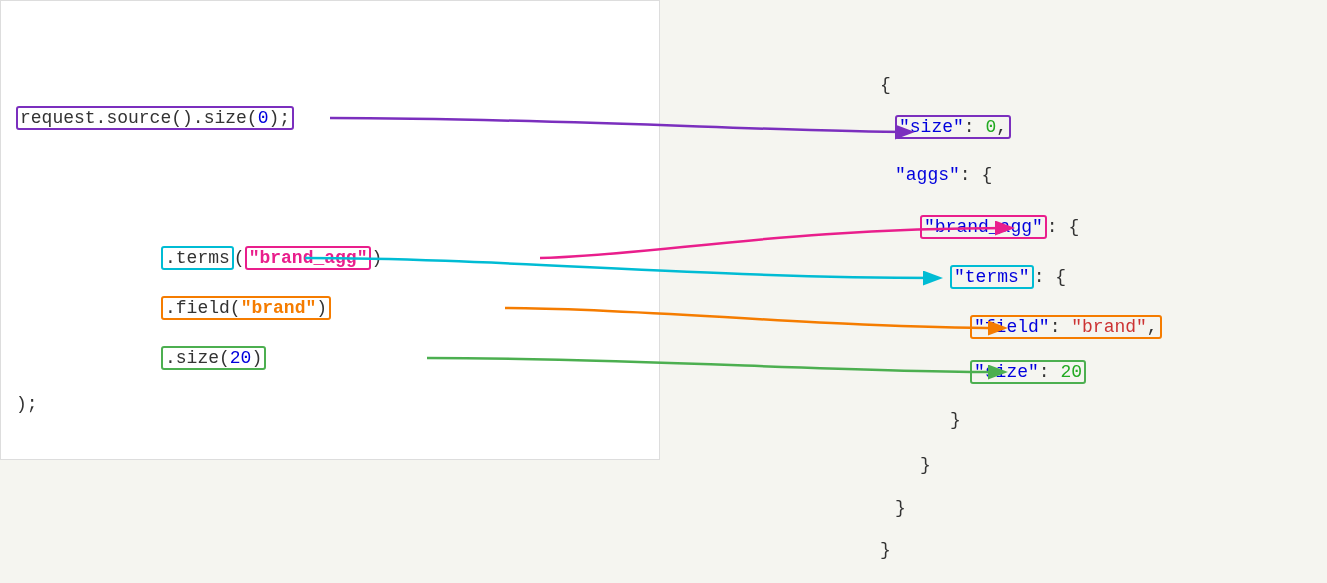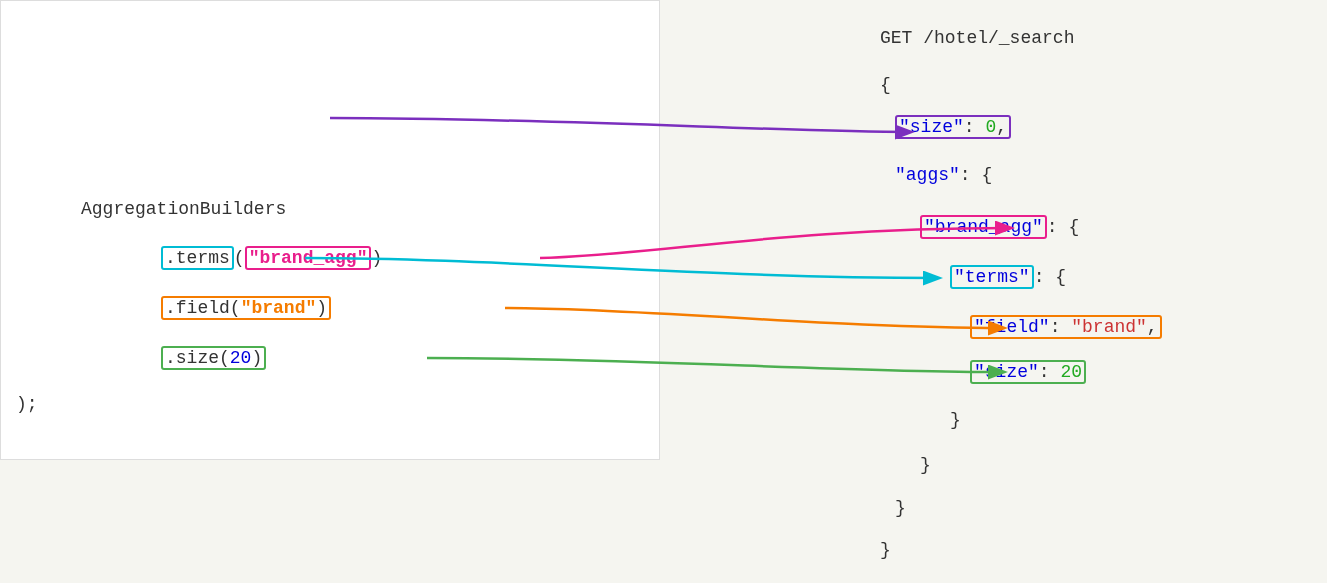--- a/index.html
+++ b/index.html
@@ -89,25 +89,27 @@
       width: 1327px;
       height: 583px;
       pointer-events: none;
     }
   </style>
 </head>
 <body>
 
 <div class="left-panel">
 
-
-
-  <div class="code-line" style="top:198px; left:80px;">
-    <span>AggregationBuilders</span>
-  </div>
+  <div class="code-line" style="top:105px; left:15px;">
+    <span class="box-purple">
+      <span>request.source().size(<span class="c-blue">0</span>);</span>
+    </span>
+  </div>
+
+
 
   <div class="code-line" style="top:245px; left:160px;">
     <span class="box-cyan">
       <span>.<span class="c-italic">terms</span></span>
     </span>(<span class="box-magenta"><span class="c-magenta"><b>"brand_agg"</b></span></span>)
   </div>
 
   <div class="code-line" style="top:295px; left:160px;">
     <span class="box-orange">
       <span>.field(<span class="c-orange"><b>"brand"</b></span>)</span>
@@ -121,23 +123,20 @@
   </div>
 
   <div class="code-line" style="top:393px; left:15px;">
     <span>);</span>
   </div>
 
 </div>
 
 <div class="right-panel">
 
-  <div class="code-line" style="top:28px; left:220px;">
-    <span>GET /hotel/_search</span>
-  </div>
 
   <div class="code-line" style="top:75px; left:220px;">
     <span>{</span>
   </div>
 
   <div class="code-line" style="top:115px; left:235px;">
     <span class="box-purple">
       <span><span class="c-string-blue">"size"</span>: <span class="c-green">0</span>,</span>
     </span>
   </div>

